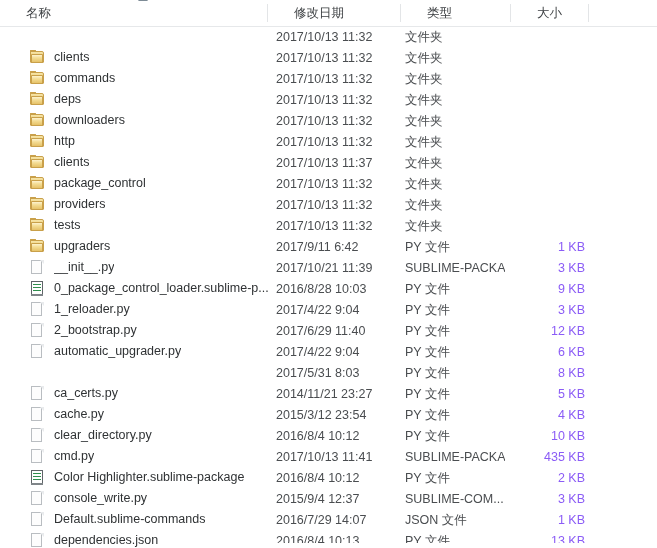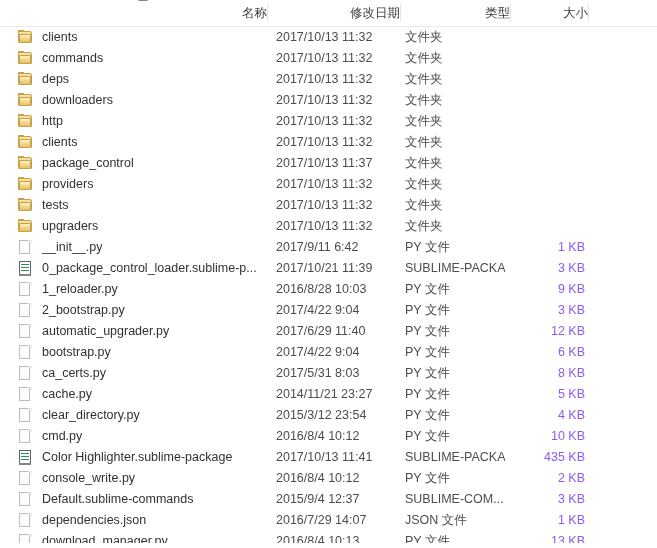--- a/index.html
+++ b/index.html
@@ -33,25 +33,24 @@
     background: #ffffff;
     user-select: none;
   }
   .hcell {
     position: absolute;
     top: 0;
     height: 26px;
     line-height: 26px;
     font-size: 12.5px;
     color: #3d4043;
-    padding-left: 8px;
+    padding-left: 26px;
     box-sizing: border-box;
     white-space: nowrap;
     overflow: hidden;
-    text-align: right;
   }
   .hcell .hlabel { display: inline-block; }
   .hsep {
     position: absolute;
     top: 4px;
     width: 1px;
     height: 18px;
     background: #e3e5e7;
   }
   
@@ -88,21 +87,21 @@
   .cell {
     position: absolute;
     top: 0;
     height: 21px;
     line-height: 21px;
     font-size: 12.5px;
     color: #2f3234;
     white-space: nowrap;
     overflow: hidden;
   }
-  .c-name { left: 17px;  width: 250px; }
+  .c-name { left: 29px;  width: 250px; margin-top: 20px; }
   .c-date { left: 276px; width: 120px; color: #4a4d50; }
   .c-type { left: 405px; width: 100px; color: #4a4d50; }
   .c-size { left: 500px; width: 85px; text-align: right; color: #8b5cf6; }
 
   .c-name .nm {
     position: absolute;
     left: 25px;
     top: 0;
     line-height: 21px;
     overflow: hidden;
@@ -416,27 +415,20 @@
             <span class="p-body"></span>
             <span class="p-fold"></span>
           </span>
           <span class="nm">automatic_upgrader.py</span>
         </div>
         <div class="cell c-date">2017/6/29 11:40</div>
         <div class="cell c-type">PY 文件</div>
         <div class="cell c-size">12 KB</div>
       </div>
       <div class="row">
-        <div class="cell c-name">
-          <span class="icon ico-file">
-            <span class="p-body"></span>
-            <span class="p-fold"></span>
-          </span>
-          <span class="nm">bootstrap.py</span>
-        </div>
         <div class="cell c-date">2017/4/22 9:04</div>
         <div class="cell c-type">PY 文件</div>
         <div class="cell c-size">6 KB</div>
       </div>
       <div class="row">
         <div class="cell c-name">
           <span class="icon ico-file">
             <span class="p-body"></span>
             <span class="p-fold"></span>
           </span>

